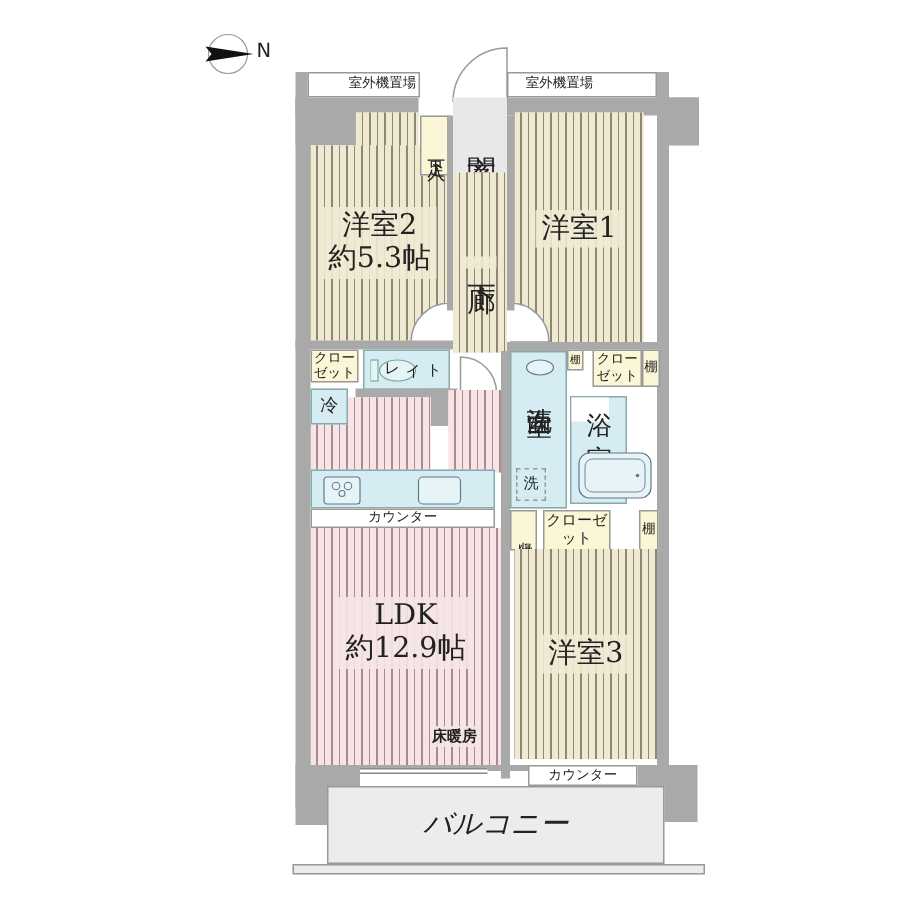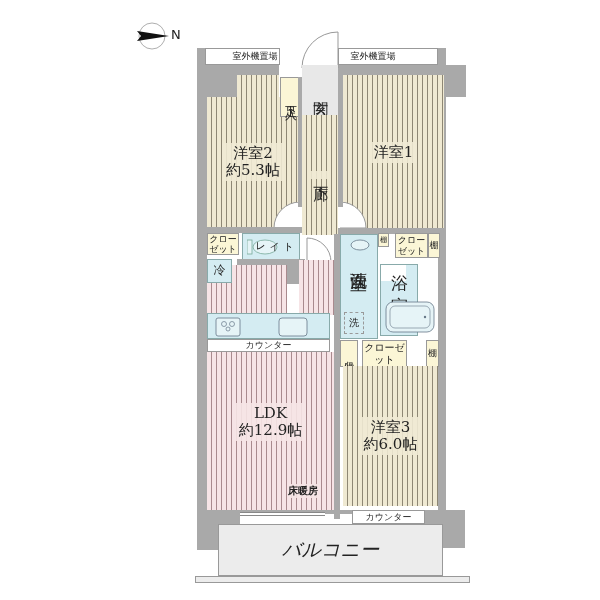--- a/index.html
+++ b/index.html
@@ -10,21 +10,21 @@
   .wood { background:#efe9d2;
           background-image:repeating-linear-gradient(90deg, #efe9d2 0px, #efe9d2 4px, #8e8774 4px, #8e8774 5px); }
   .pink { background:#f6e4e6;
           background-image:repeating-linear-gradient(90deg, #f6e4e6 0px, #f6e4e6 4px, #a98a8e 4px, #a98a8e 5px); }
   .blue { background:#d4ecf2; border:1px solid #8aa; }
   .cream { background:#fbf6d6; border:1px solid #999; }
   .white { background:#ffffff; border:1px solid #999; }
   .genkan { background:#e8e8e8; }
   .balcony { background:#ececec; border:1px solid #999;font-style:italic; }
   .lbl { display:flex; align-items:center; justify-content:center; text-align:center; line-height:1.15; }
-  .big { font-size:15px; }
+  .big { font-size:19px; }
   .mid { font-size:15px; }
   .sm { font-size:9px; font-family:"DejaVu Sans", "Liberation Sans", sans-serif; }
   .vert { writing-mode:vertical-rl; text-orientation:upright; letter-spacing:1px; }
   .lblbg { background:rgba(240,234,212,0.9); padding:2px 4px; }
   .pinkbg { background:rgba(246,228,230,0.9); padding:2px 4px; }
 </style>
 </head>
 <body>
 
 <div class="abs" style="left:133px;top:21px;width:50px;height:30px;">
@@ -66,21 +66,21 @@
 </div>
 
 <div class="abs genkan lbl big vert" style="left:302px;top:65px;width:36px;height:50px;">
   <span>玄関</span>
 </div>
 
 <div class="abs wood lbl big vert" style="left:302px;top:115px;width:36px;height:120px;">
   <span style="background:rgba(240,234,212,0.9);padding:3px 0;">廊下</span>
 </div>
 
-<div class="abs wood lbl" style="left:343px;top:75px;width:101px;height:155px;">
+<div class="abs wood lbl" style="left:343px;top:75px;width:86px;height:155px;">
   <div class="lblbg big">
     <div>洋室1</div>
   </div>
 </div>
 
 <svg class="abs" style="left:272px;top:202px;" width="30" height="28">
   <path d="M28,26 L2,26 A26,26 0 0,1 28,0" fill="#fff" stroke="#999" stroke-width="1"></path>
 </svg>
 <svg class="abs" style="left:338px;top:202px;" width="30" height="28">
   <path d="M2,26 L28,26 A26,26 0 0,0 2,0" fill="#fff" stroke="#999" stroke-width="1"></path>
@@ -181,21 +181,20 @@
 <div class="abs cream lbl sm" style="left:362px;top:340px;width:45px;height:27px;font-size:10px;">
   <span>クローゼット</span>
 </div>
 <div class="abs cream lbl sm" style="left:426px;top:340px;width:13px;height:27px;">
   <span>棚</span>
 </div>
 
 <div class="abs wood lbl" style="left:343px;top:366px;width:95px;height:140px;">
   <div class="lblbg big">
     <div>洋室3</div>
-    <div>約6.0帖</div>
   </div>
 </div>
 
 <div class="abs wall" style="left:197px;top:510px;width:43px;height:40px;"></div>
 <div class="abs wall" style="left:425px;top:510px;width:40px;height:38px;"></div>
 <div class="abs wall" style="left:240px;top:510px;width:185px;height:4px;"></div>
 
 <div class="abs" style="left:240px;top:512px;width:85px;height:4px;border-top:1px solid #888;border-bottom:1px solid #888;background:#fff;"></div>
 
 <div class="abs white lbl sm" style="left:352px;top:510px;width:73px;height:14px;">

